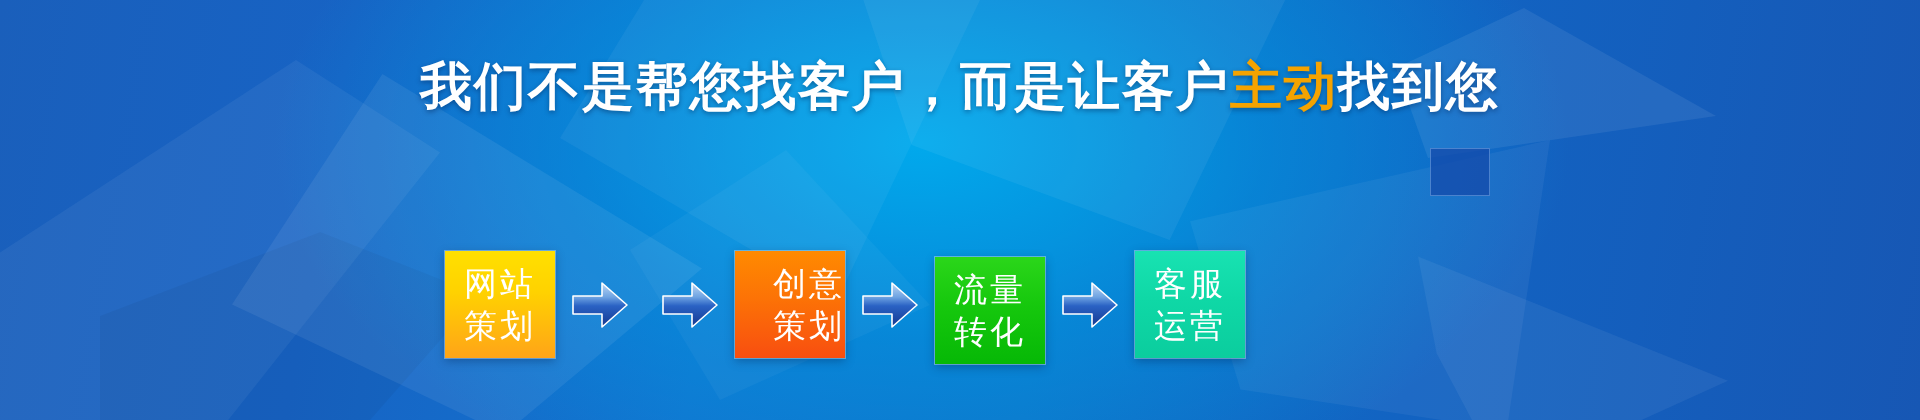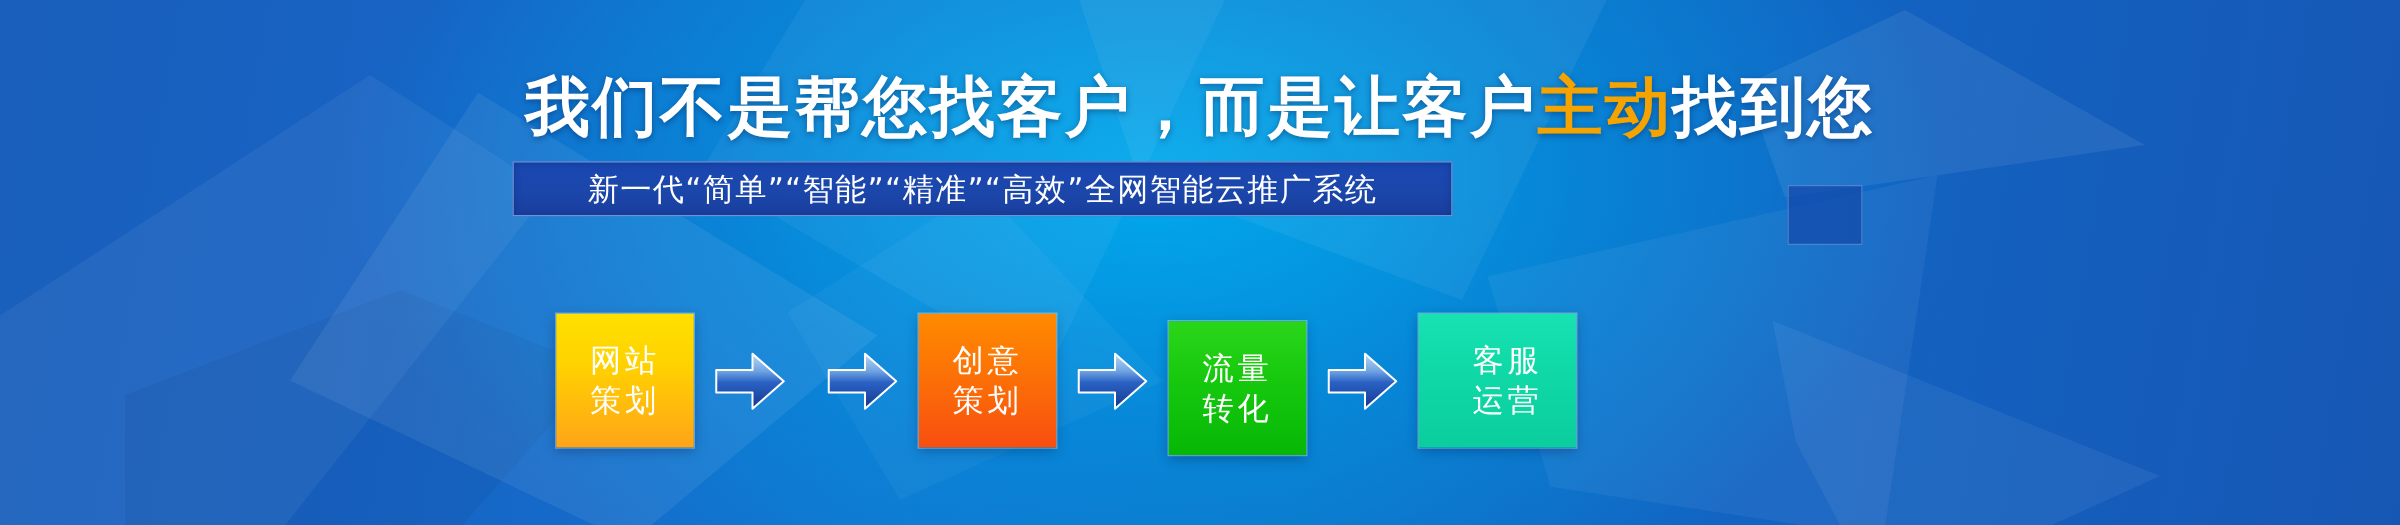--- a/index.html
+++ b/index.html
@@ -69,30 +69,30 @@
   }
 
   
   .flow{
     position:absolute;left:445px;top:222px;width:780px;height:165px;
     display:flex;align-items:center;
   }
   .step{
     position:relative;width:110px;height:107px;flex:0 0 auto;
     display:flex;flex-direction:column;align-items:center;justify-content:center;
-    color:#ffffff;font-size:25px;line-height:1.25;letter-spacing:3px;
+    color:#ffffff;font-size:33px;line-height:1.25;letter-spacing:3px;
     font-family:"DejaVu Sans","Liberation Sans",sans-serif;
     box-shadow:0 0 0 1px rgba(255,255,255,.35), 0 3px 9px rgba(0,25,70,.35);
   }
   .step .ln{display:block;}
   .step-1{background:linear-gradient(180deg,#ffe000 0%,#ffd200 38%,#ffa418 100%);}
   .step-2{background:linear-gradient(180deg,#00b4f0 0%,#07a8ea 45%,#1596dd 100%);}
-  .step-3{background:linear-gradient(180deg,#ff8a00 0%,#fc7206 45%,#f84e10 100%);}
+  .step-3{background:linear-gradient(180deg,#ff8a00 0%,#fc7206 45%,#f84e10 100%);align-items:flex-end;}
   .step-4{background:linear-gradient(180deg,#2bd61a 0%,#16c80d 45%,#06b806 100%);margin-top:12px;}
-  .step-5{background:linear-gradient(180deg,#18e2b2 0%,#0fd8a6 45%,#0bcd9e 100%);padding-left:16px;}
+  .step-5{background:linear-gradient(180deg,#18e2b2 0%,#0fd8a6 45%,#0bcd9e 100%);}
 
   .arrow{flex:0 0 auto;width:58px;height:52px;margin:0 16px;position:relative;}
   .arrow svg{display:block;width:58px;height:52px;}
 </style>
 </head>
 <body>
 
 <div class="banner">
 
   <div class="poly p1"></div>
@@ -103,23 +103,20 @@
   <div class="poly p10"></div>
   <div class="poly p5"></div>
   <div class="poly p6"></div>
   <div class="poly p7"></div>
   <div class="poly p8"></div>
 
   <h1 class="headline">
     <span>我们不是帮您找客户，而是让客户</span><span class="hl-accent">主动</span><span>找到您</span>
   </h1>
 
-  <div class="subtitle-bar">
-    <span class="subtitle-text">新一代“简单”“智能”“精准”“高效”全网智能云推广系统</span>
-  </div>
 
   <div class="flow">
 
     <div class="step step-1">
       <span class="ln">网站</span>
       <span class="ln">策划</span>
     </div>
 
     <div class="arrow">
       <svg viewBox="0 0 58 52" xmlns="http://www.w3.org/2000/svg">

